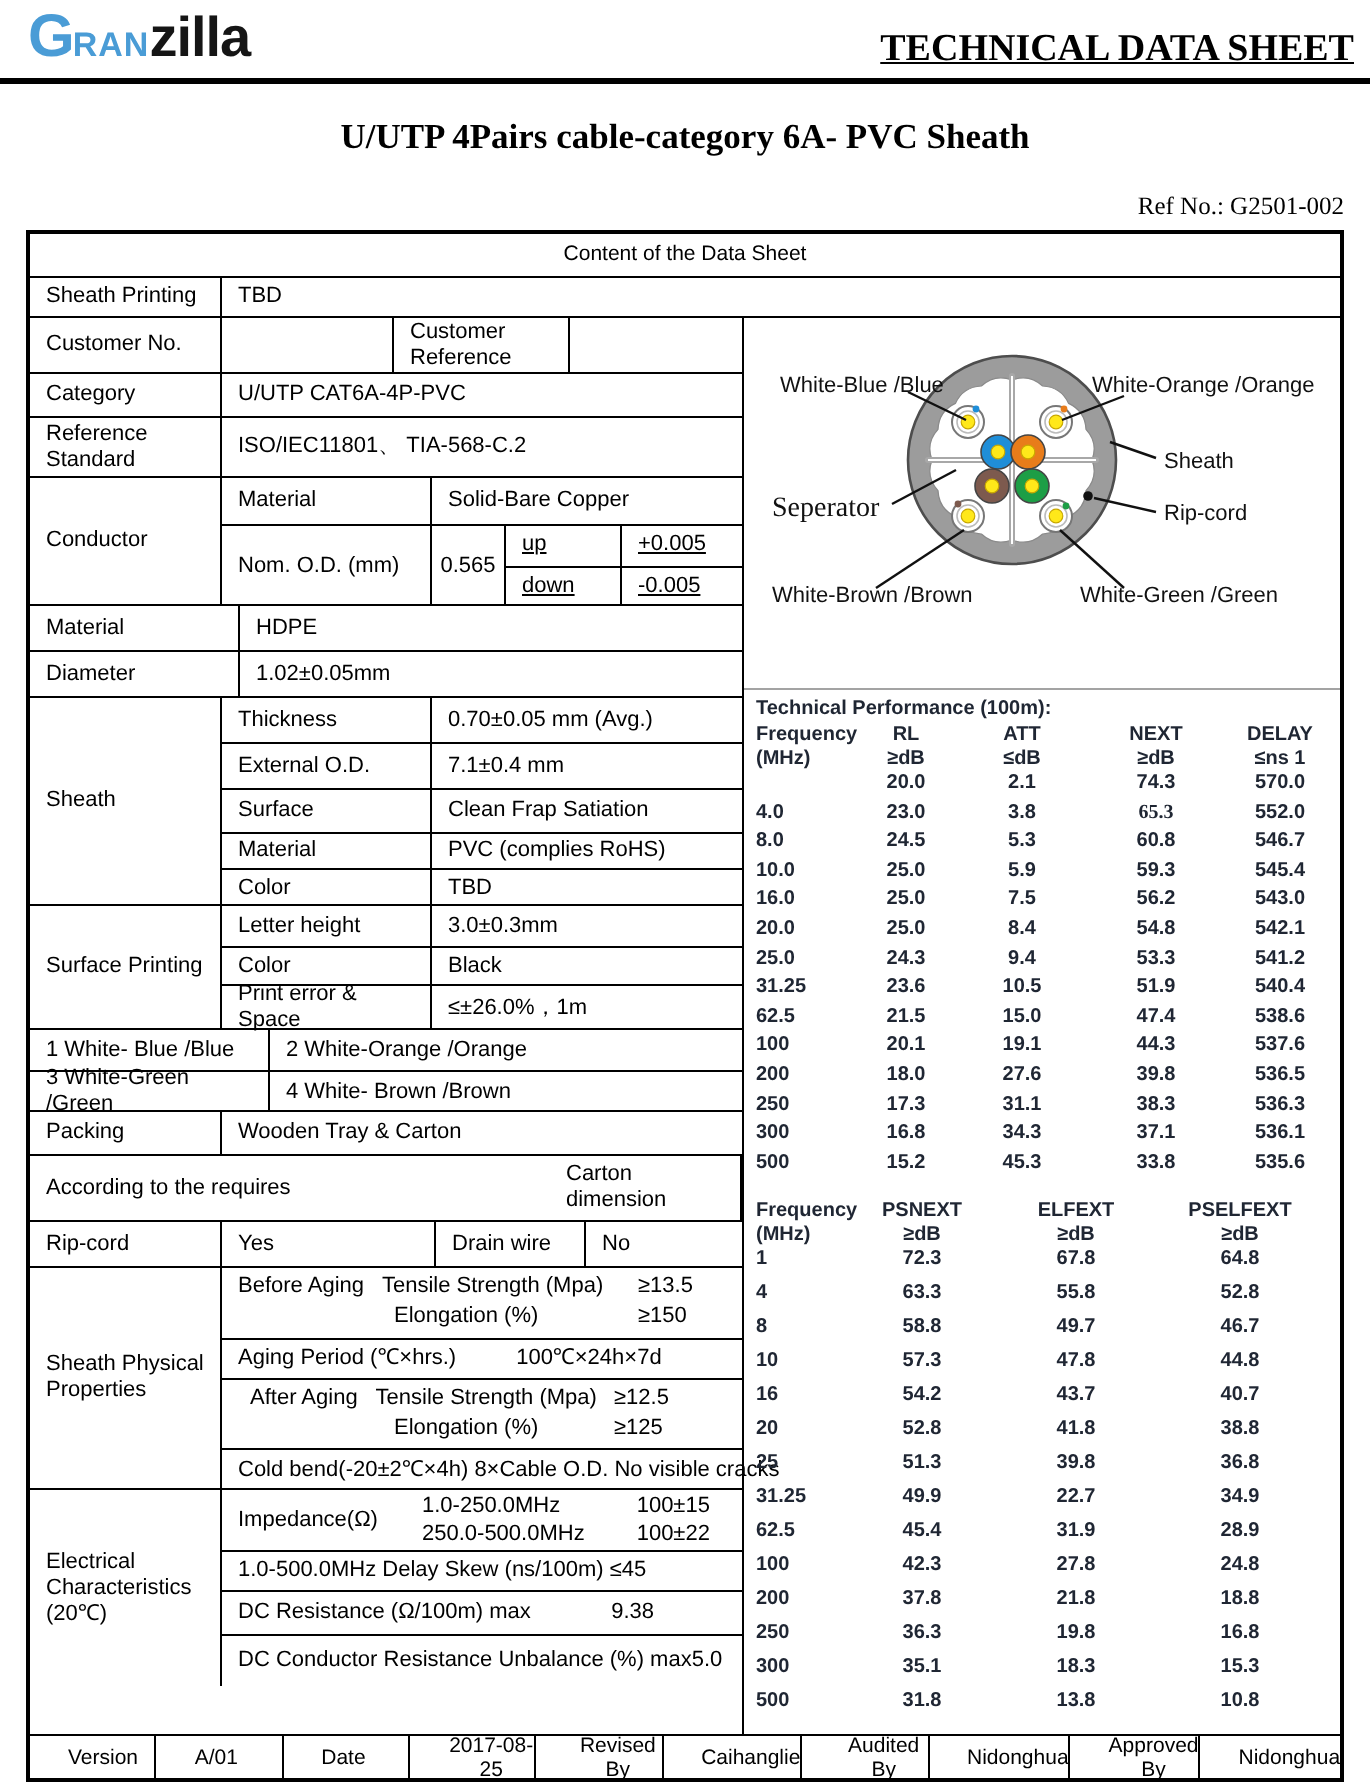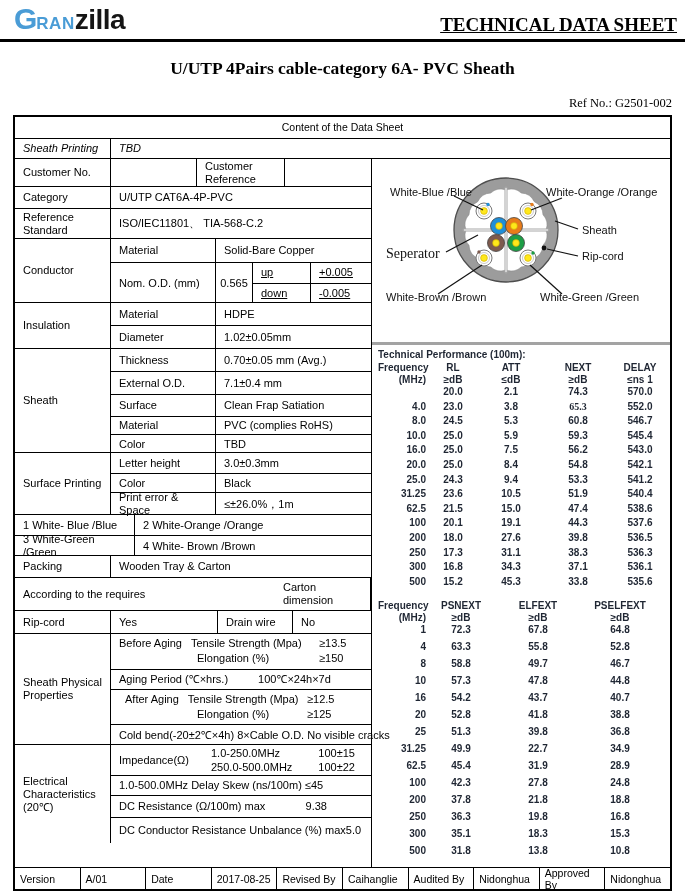--- a/index.html
+++ b/index.html
@@ -17,21 +17,21 @@
              text-decoration:underline;padding:0 8px 3px 0;}
   .main-title{position:absolute;left:0;top:58px;width:685px;text-align:center;
               font-family:"Liberation Serif",serif;font-size:17.5px;font-weight:bold;}
   .refno{position:absolute;right:13px;top:96px;font-family:"Liberation Serif",serif;font-size:12.5px;}
 
   
   .sheet{position:absolute;left:13px;top:115px;width:659px;height:776px;border:2px solid #000;
          box-sizing:border-box;display:flex;flex-direction:column;font-size:11px;}
   .content-header{height:22px;border-bottom:1px solid #000;box-sizing:border-box;
                   text-align:center;font-size:10.5px;line-height:21px;flex:none;}
-  .sp-row{height:20px;flex:none;font-style:italic;}
+  .sp-row{height:20px;flex:none;}
   .tbody{flex:1;display:flex;min-height:0;}
   .left{width:356px;display:flex;flex-direction:column;flex:none;}
   .right{flex:1;border-left:1px solid #000;display:flex;flex-direction:column;min-width:0;}
 
   .srow,.grp{display:flex;border-bottom:1px solid #000;box-sizing:border-box;flex:none;}
   .left>*:last-child{border-bottom:none;}
   .cell{border-right:1px solid #000;padding:1px 4px 1px 8px;display:flex;align-items:center;
         box-sizing:border-box;line-height:13px;}
   .cell.last{flex:1;border-right:none;}
   .w96{width:96px;flex:none;}
@@ -44,43 +44,43 @@
   .udrow{flex:1;display:flex;box-sizing:border-box;}
   .udrow.first{border-bottom:1px solid #000;}
   .pline{display:flex;align-items:center;padding-left:8px;white-space:pre;line-height:15px;}
   .pval{margin-left:auto;width:52px;flex:none;}
   .ind{padding-left:86px;}
   .impz{display:flex;align-items:center;padding-left:8px;}
   .imp-lbl{width:92px;flex:none;}
   .imp-col{display:flex;flex-direction:column;line-height:14px;}
 
   
-  .diagram{height:186px;border-bottom:3px solid #a3a3a3;box-sizing:border-box;flex:none;}
+  .diagram{height:186px;border-bottom:1px solid #a3a3a3;box-sizing:border-box;flex:none;}
   .diagram svg{display:block;}
   .dlabel{font-family:"Liberation Sans",sans-serif;font-size:11px;fill:#111;}
   .dlabel-serif{font-family:"Liberation Serif",serif;font-size:14px;fill:#111;}
 
   
   .perf{flex:1;padding:4px 0 0 6px;font-family:"Liberation Sans",sans-serif;
         font-size:10px;font-weight:bold;color:#1F2633;min-height:0;}
   .perf-title{height:13px;line-height:12px;}
   .prow{display:flex;align-items:flex-start;}
   .t1 .prow{height:14.6px;}
   .t2 .prow{height:17px;}
   .prow.phead{height:12px;}
   .pcell{display:block;text-align:center;box-sizing:border-box;}
-  .pcell:first-child{text-align:right;}
+  .pcell:first-child{text-align:left;}
   .t2{margin-top:10px;}
 
   
   .t-footer{height:22px;border-top:1px solid #000;box-sizing:border-box;flex:none;
             font-size:10.5px;font-weight:normal;color:#000;}
   .t-footer .prow{height:100%;width:100%;display:flex;align-items:stretch;}
-  .t-footer .pcell{flex:1;text-align:left;border-right:1px solid #000;display:flex;
-                   align-items:center;padding-left:5px;}
+  .t-footer .pcell{flex:1;text-align:center;border-right:1px solid #000;display:flex;
+                   align-items:center;padding-left:19px;}
   .t-footer .pcell:last-child{border-right:none;}
 </style>
 </head>
 <body>
 
 <div class="page">
 
   <div class="hdr">
     <div class="logo">
       <span class="logo-g">G</span><span class="logo-ran">RAN</span><span class="logo-zilla">zilla</span>
@@ -138,21 +138,20 @@
                 <div class="udrow">
                   <div class="cell" style="width:58px">down</div>
                   <div class="cell last">-0.005</div>
                 </div>
               </div>
             </div>
           </div>
         </div>
 
         <div class="grp" style="height:46px">
-          <div class="cell w96">Insulation</div>
           <div class="gbody">
             <div class="grow" style="height:23px">
               <div class="cell w105">Material</div>
               <div class="cell last">HDPE</div>
             </div>
             <div class="grow" style="height:23px">
               <div class="cell w105">Diameter</div>
               <div class="cell last">1.02±0.05mm</div>
             </div>
           </div>

